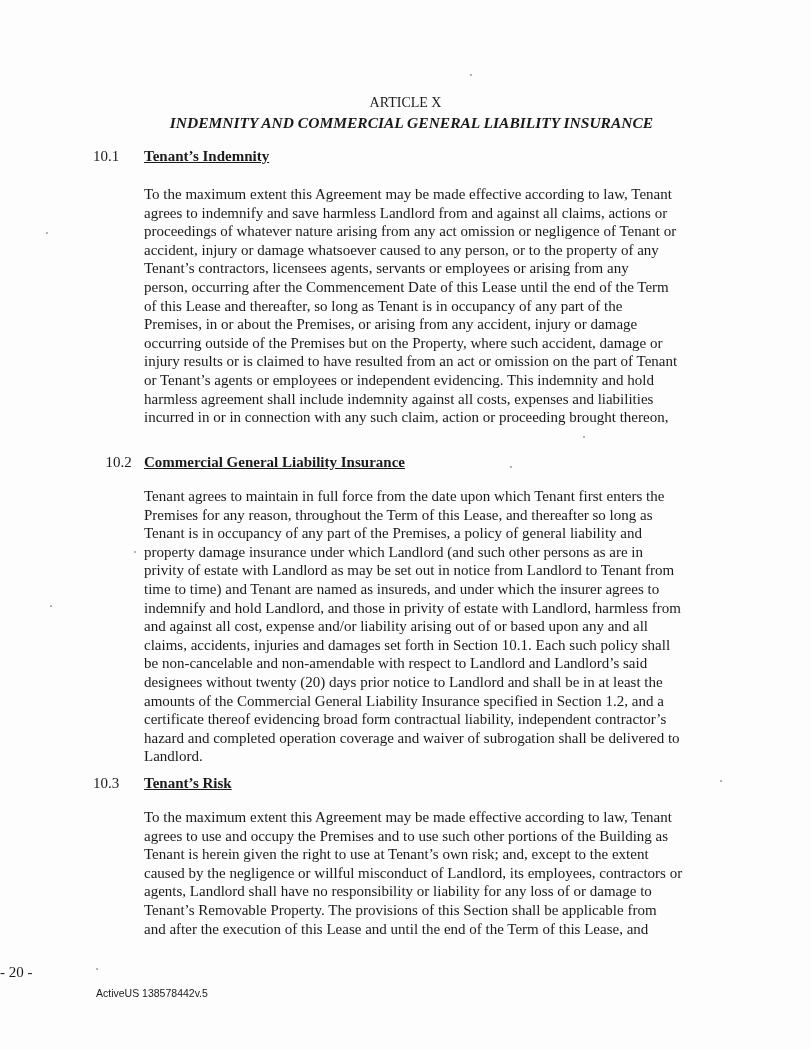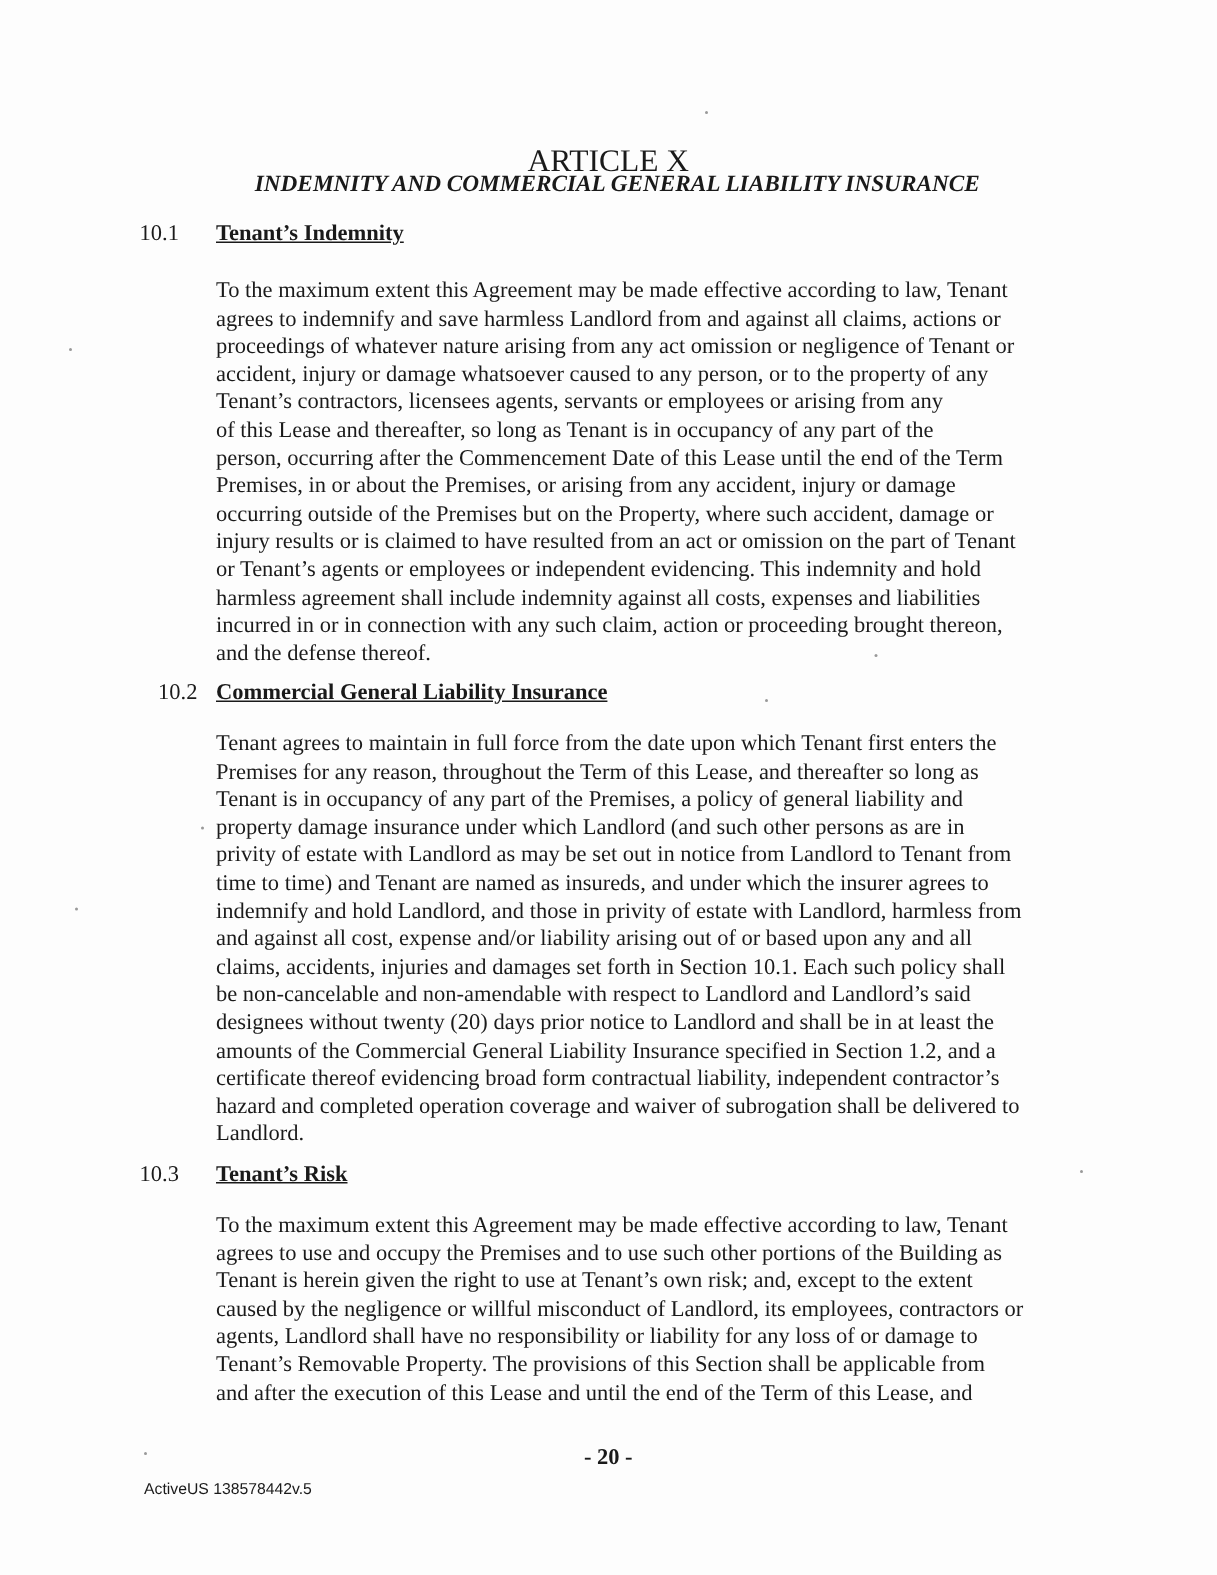--- a/index.html
+++ b/index.html
@@ -1,56 +1,55 @@
 <!DOCTYPE html>
 <html><head>
 <meta charset="utf-8">
 <style>
   html, body { margin: 0; padding: 0; background: #ffffff; }
   body { width: 811px; height: 1050px; position: relative; overflow: hidden;
          font-family: "Liberation Serif", "DejaVu Serif", serif; color: #1a1a1a; }
   .page { position: absolute; left: 0; top: 0; width: 811px; height: 1050px; background: #fdfdfd; }
-  .article-title { position: absolute; top: 95px; left: 0; width: 811px; text-align: center; font-size: 21px; }
+  .article-title { position: absolute; top: 95px; left: 0; width: 811px; text-align: center; font-size: 14px; }
   .article-subtitle { position: absolute; top: 114px; left: 0; width: 811px; text-align: center;
                       font-size: 15.5px; font-weight: bold; font-style: italic; padding-left: 12px; box-sizing: border-box; }
   .sec-head { position: absolute; left: 93px; font-size: 15px; text-decoration: underline; }
   .sec-num { display: inline-block; width: 51px; }
   .sec-title { font-weight: bold; }
   .para { position: absolute; left: 144px; width: 600px; font-size: 15px; line-height: 18.6px; }
   .line { display: block; white-space: nowrap; }
-  .page-num { position: absolute; top: 964px; left: 0; width: 811px; text-align: center; font-size: 15px; font-weight: bold; }
+  .page-num { position: absolute; top: 964px; left: 0; width: 811px; text-align: left; font-size: 15px; }
   .doc-id { position: absolute; top: 987px; left: 96px; font-family: "Liberation Sans", sans-serif; font-size: 10.5px; }
   .speck { position: absolute; width: 2px; height: 2px; background: #999; border-radius: 1px; }
 </style>
 </head>
 <body>
 
 <div class="page">
 
   <div class="article-title">ARTICLE X</div>
   <div class="article-subtitle">INDEMNITY AND COMMERCIAL GENERAL LIABILITY INSURANCE</div>
 
   <div class="sec-head" style="top:148px;">
     <span class="sec-num">10.1</span><span class="sec-title">Tenant’s Indemnity</span>
   </div>
   <div class="para" style="top:185px;">
     <span class="line">To the maximum extent this Agreement may be made effective according to law, Tenant</span>
     <span class="line">agrees to indemnify and save harmless Landlord from and against all claims, actions or</span>
     <span class="line">proceedings of whatever nature arising from any act omission or negligence of Tenant or</span>
     <span class="line">accident, injury or damage whatsoever caused to any person, or to the property of any</span>
     <span class="line">Tenant’s contractors, licensees agents, servants or employees or arising from any</span>
+    <span class="line">person, occurring after the Commencement Date of this Lease until the end of the Term</span>
     <span class="line">of this Lease and thereafter, so long as Tenant is in occupancy of any part of the</span>
-    <span class="line">person, occurring after the Commencement Date of this Lease until the end of the Term</span>
     <span class="line">Premises, in or about the Premises, or arising from any accident, injury or damage</span>
     <span class="line">occurring outside of the Premises but on the Property, where such accident, damage or</span>
     <span class="line">injury results or is claimed to have resulted from an act or omission on the part of Tenant</span>
     <span class="line">or Tenant’s agents or employees or independent evidencing.  This indemnity and hold</span>
     <span class="line">harmless agreement shall include indemnity against all costs, expenses and liabilities</span>
     <span class="line">incurred in or in connection with any such claim, action or proceeding brought thereon,</span>
-    <span class="line">and the defense thereof.</span>
   </div>
 
   <div class="sec-head" style="top:454px;text-align:center;">
     <span class="sec-num">10.2</span><span class="sec-title">Commercial General Liability Insurance</span>
   </div>
   <div class="para" style="top:487px;">
     <span class="line">Tenant agrees to maintain in full force from the date upon which Tenant first enters the</span>
     <span class="line">Premises for any reason, throughout the Term of this Lease, and thereafter so long as</span>
     <span class="line">Tenant is in occupancy of any part of the Premises, a policy of general liability and</span>
     <span class="line">property damage insurance under which Landlord (and such other persons as are in</span>

